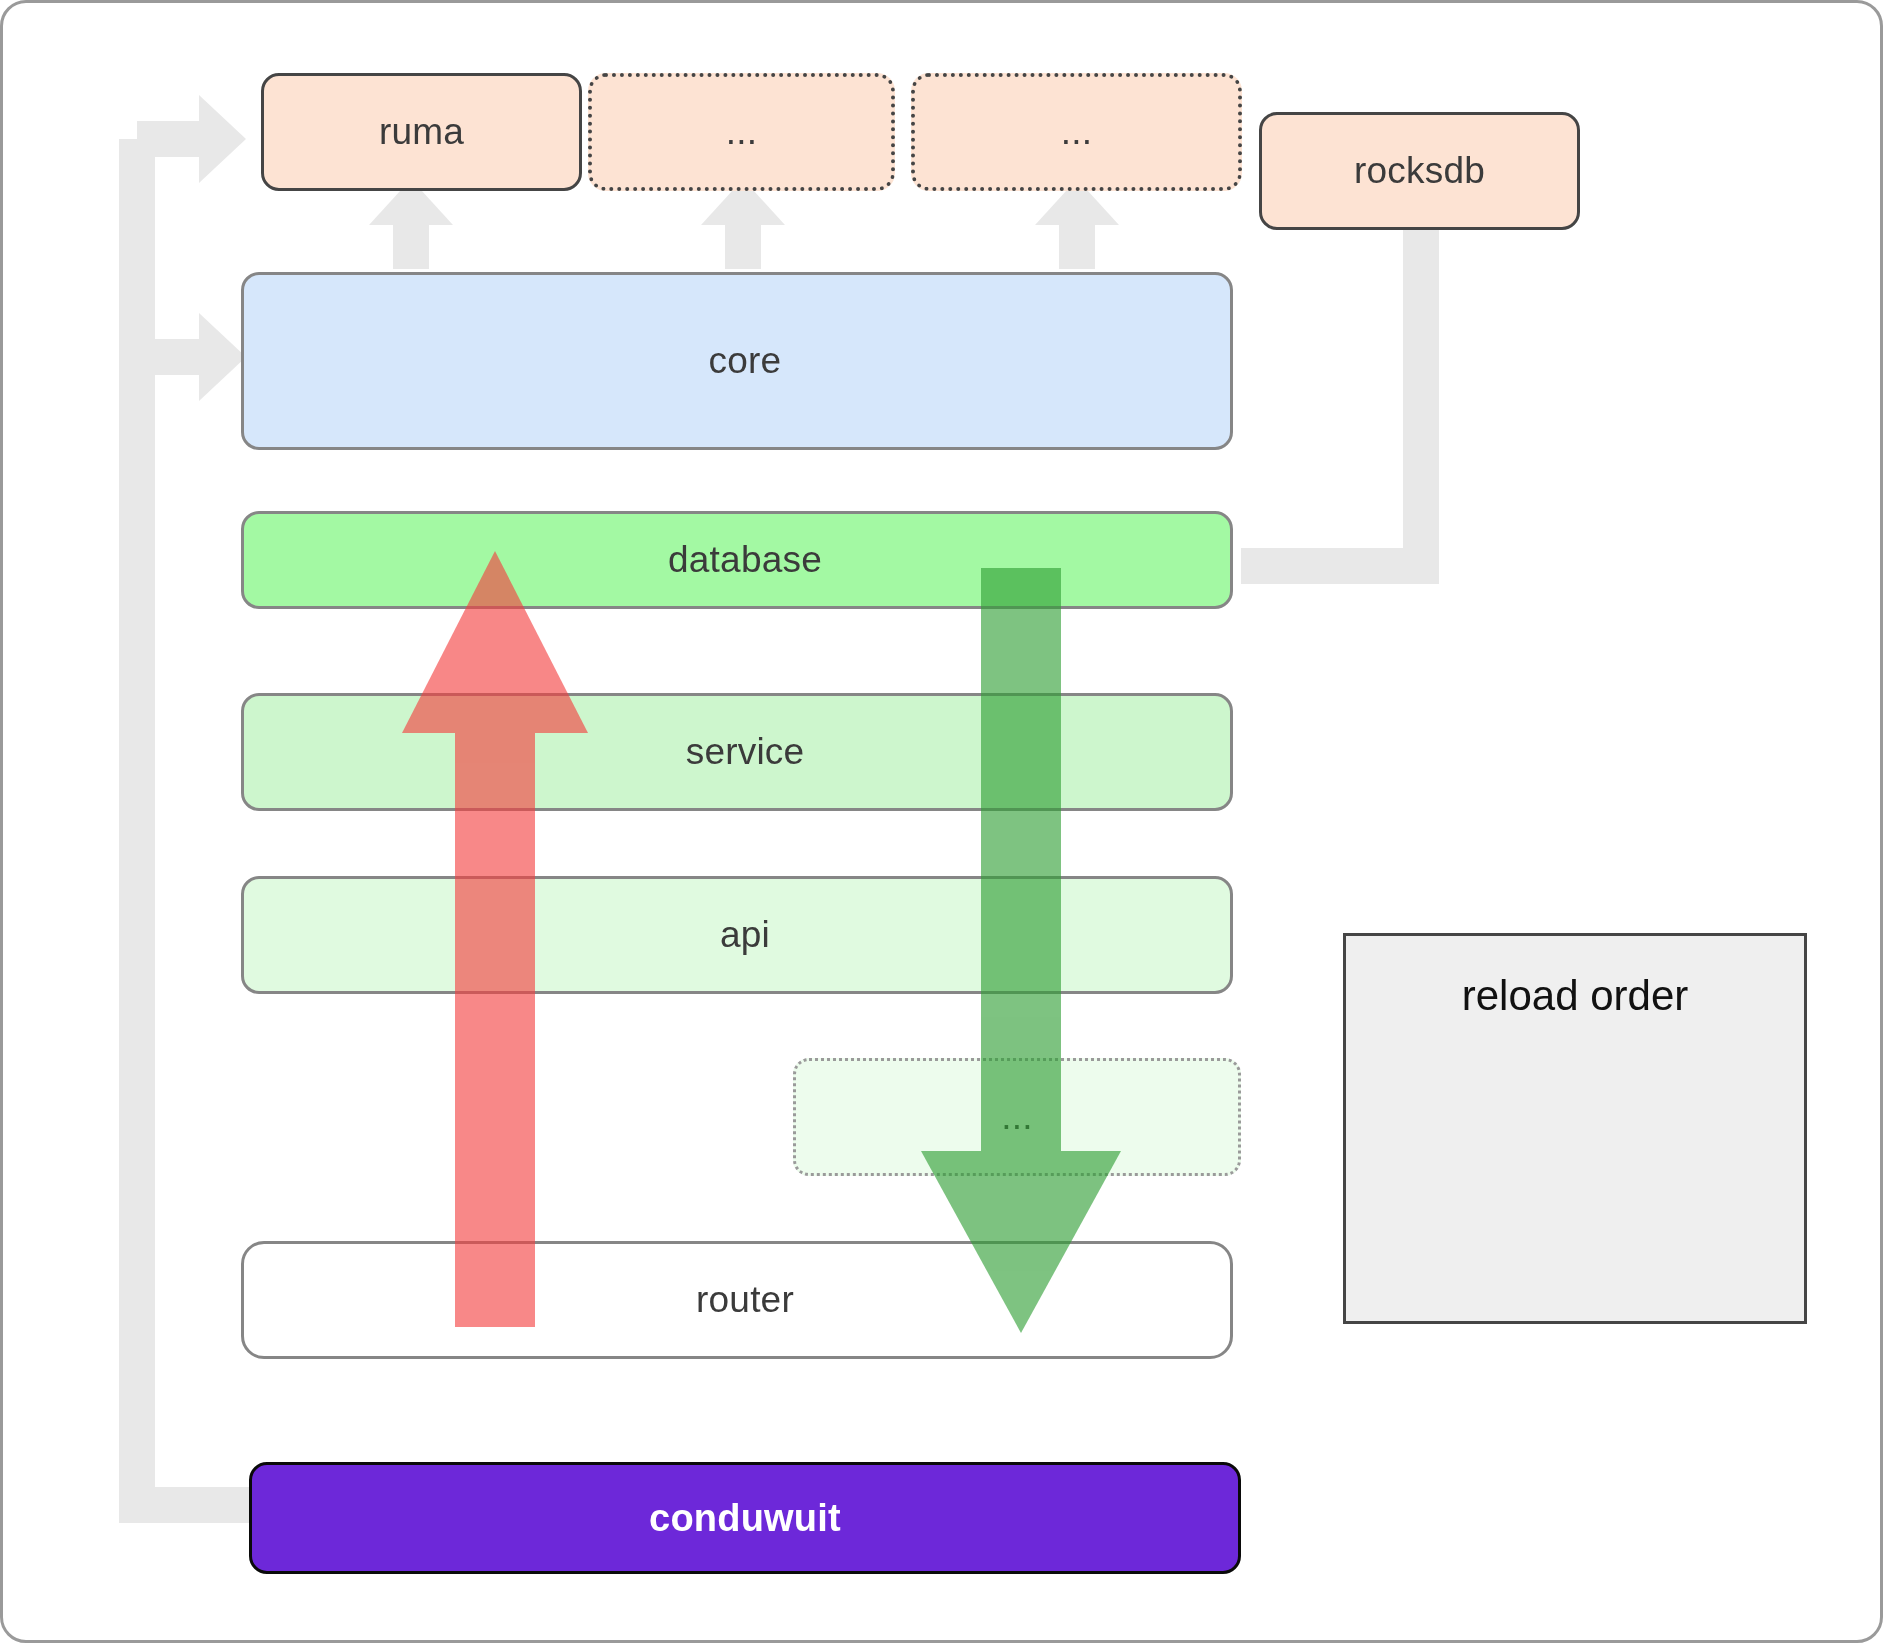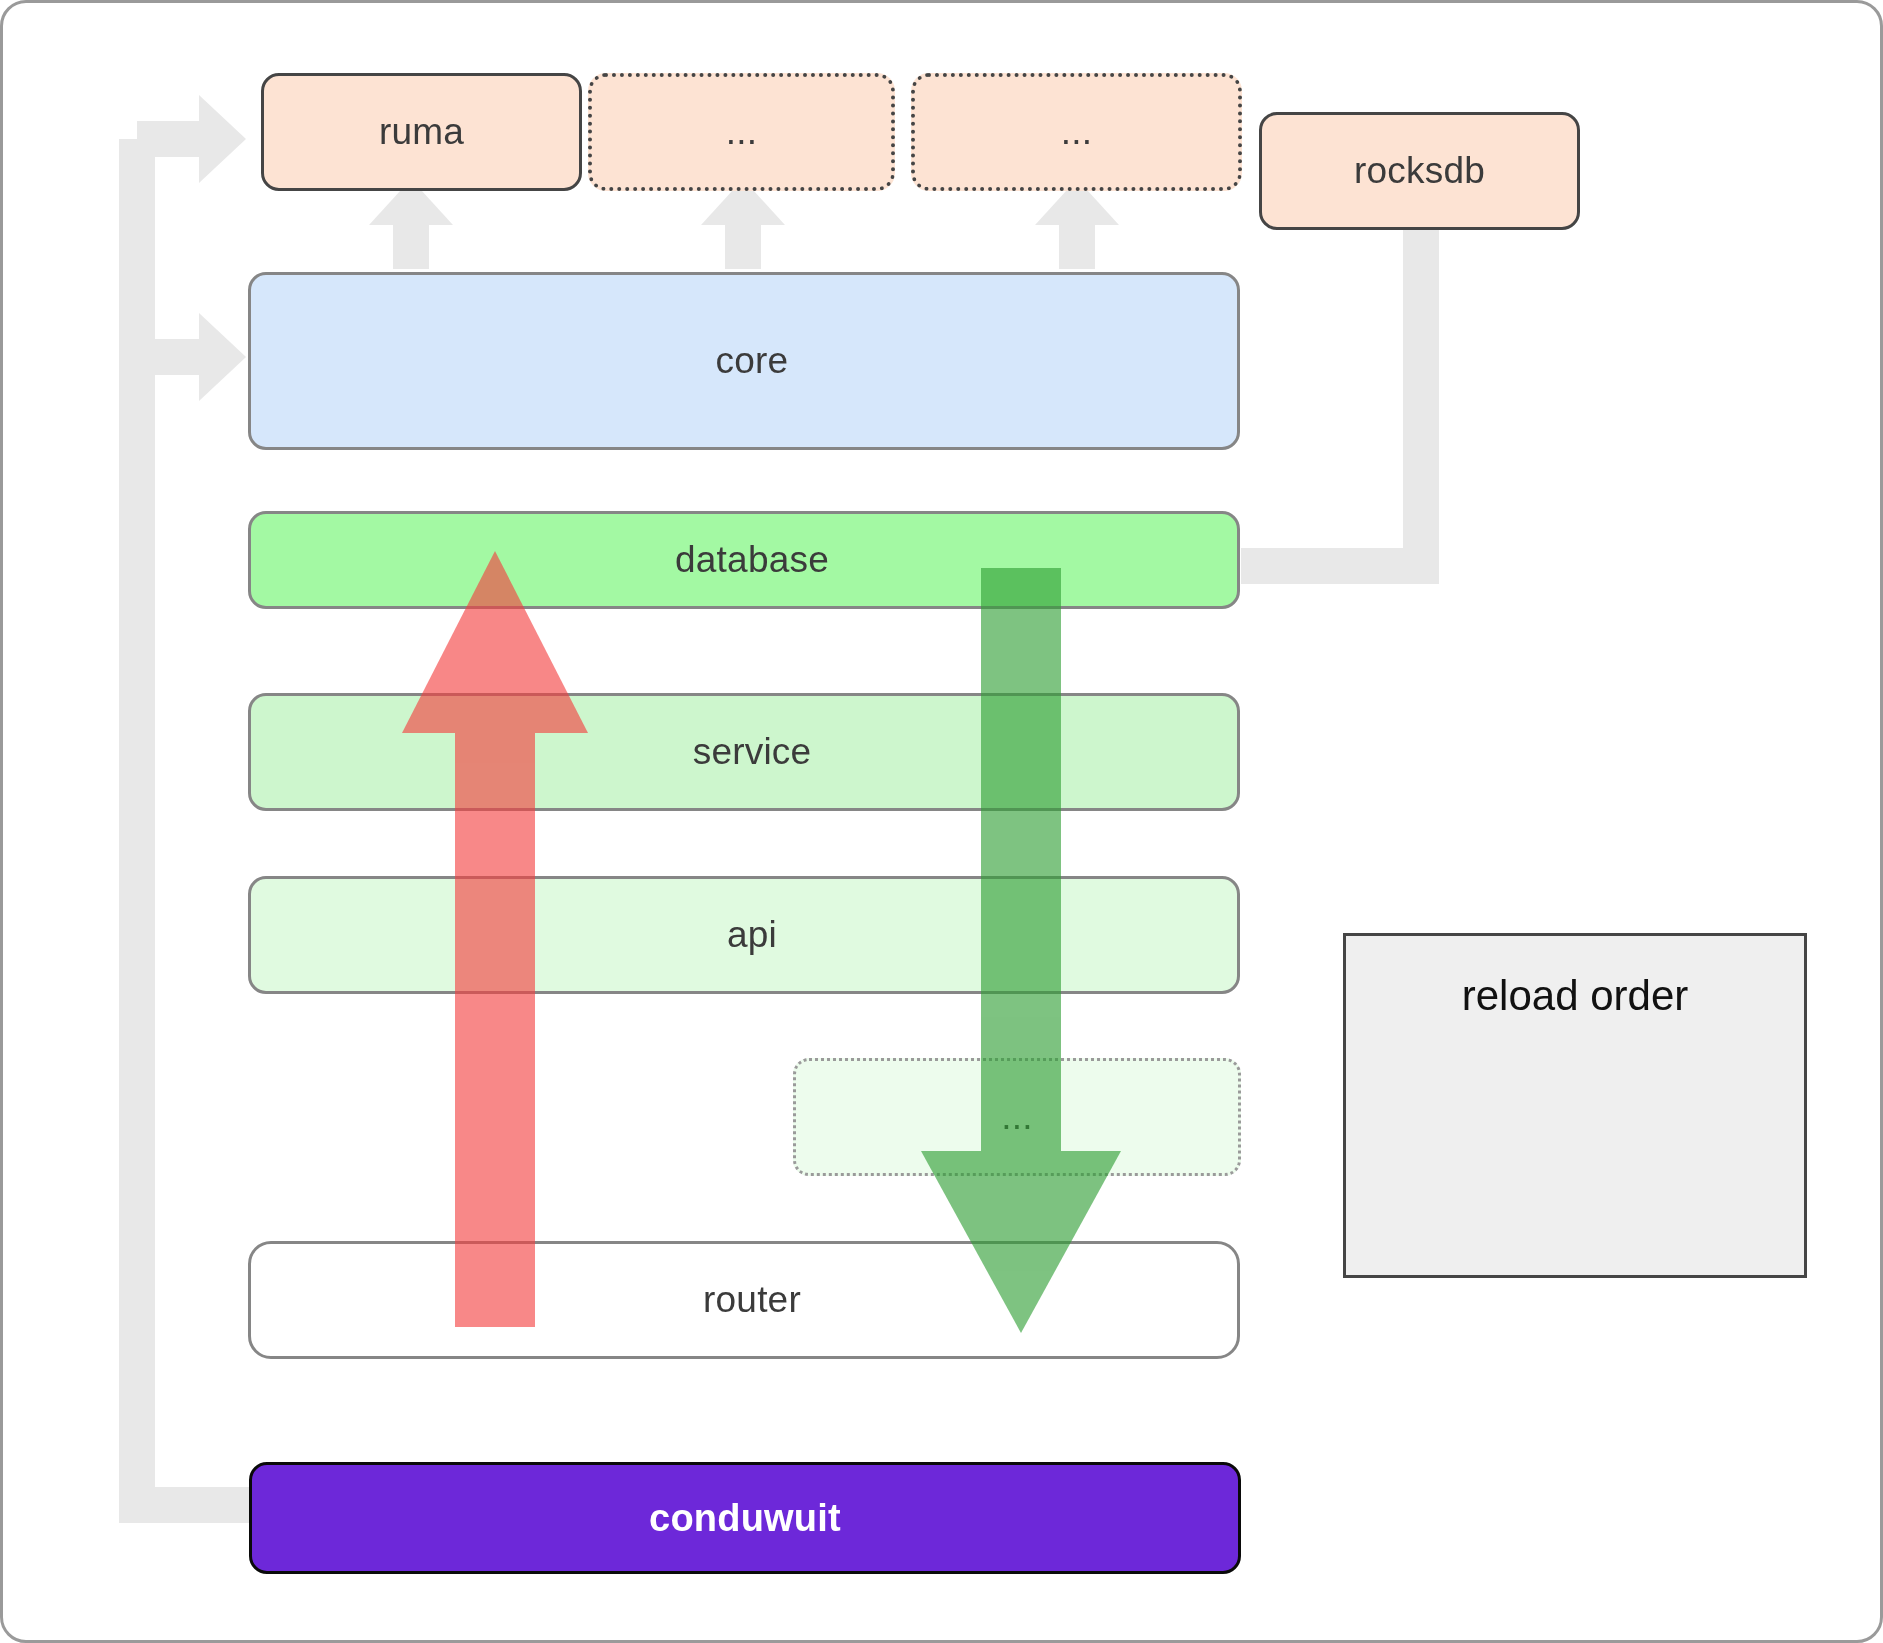--- a/index.html
+++ b/index.html
@@ -39,21 +39,21 @@
     top: 70px;
   }
   .dep.dotted { border-style: dotted; border-width: 4px; }
   #node-ruma    { left: 258px;  width: 321px; }
   #node-dep1    { left: 585px;  width: 307px; }
   #node-dep2    { left: 908px;  width: 331px; }
   #node-rocksdb { left: 1256px; width: 321px; margin-top: 39px; }
 
   
   .row {
-    left: 245px;
+    left: 238px;
     width: 992px;
     border: 3px solid #868686;
     border-radius: 18px;
     padding-left: 16px;
   }
   #node-core     { top: 269px; height: 178px; background: #d6e7fb; }
   #node-database { top: 508px; height: 98px; background: #a3f9a3; }
   #node-service  { top: 690px; height: 118px; background: #cdf6cd; }
   #node-api      { top: 873px; height: 118px; background: #e0fae0; }
   #node-admin    { top: 1055px; height: 118px; width: 448px; background: #ecfdec; }
@@ -70,21 +70,21 @@
   
   #wires { position: absolute; inset: 0; z-index: 1; pointer-events: none; }
 
   
   #flows { position: absolute; inset: 0; z-index: 4; pointer-events: none; }
 
   
   #legend {
     position: absolute;
     left: 1340px; top: 930px;
-    width: 464px; height: 345px;
+    width: 464px; height: 391px;
     background: #efefef;
     border: 3px solid #454545;
     box-sizing: border-box;
     z-index: 5;
     padding-left: 8px;
   }
   #legend-title {
     position: absolute; left: 0; right: 0; top: 36px;
     text-align: center; font-size: 42px; color: #111111;
   }

